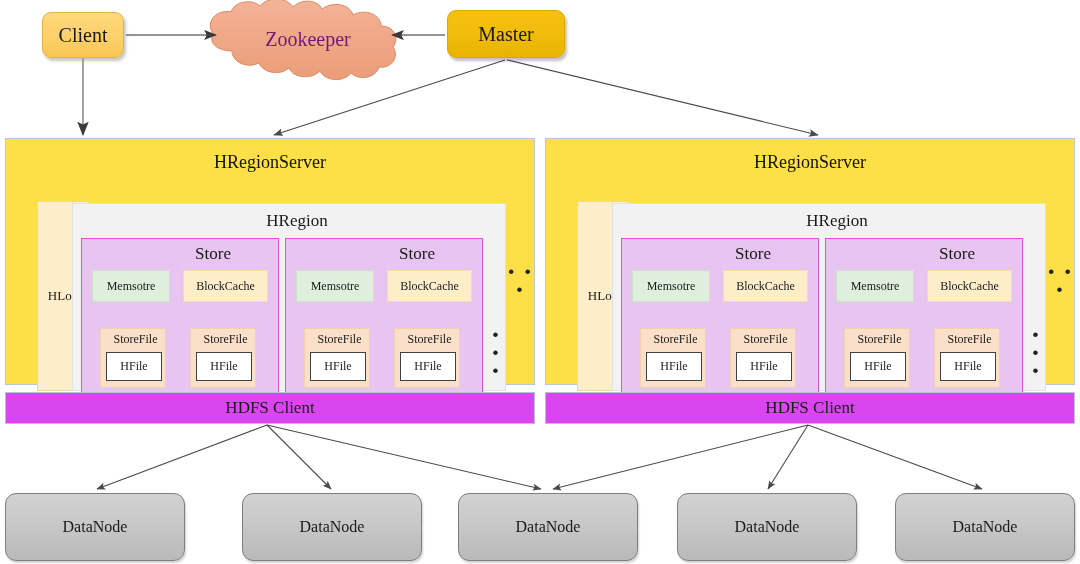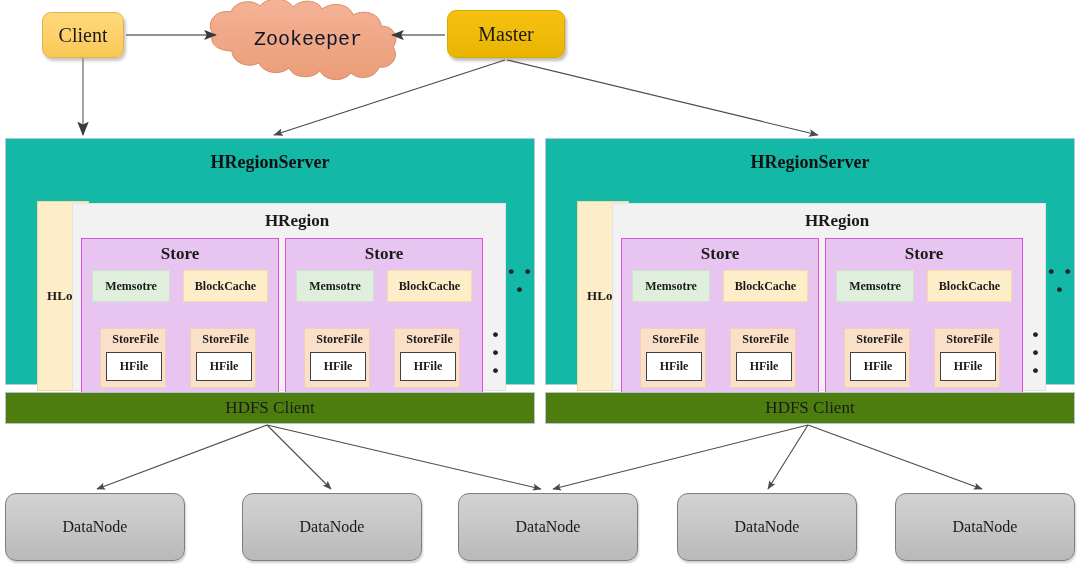--- a/index.html
+++ b/index.html
@@ -41,29 +41,27 @@
   .master-box {
     background: linear-gradient(180deg,#f7c010 0%, #f0bb09 55%, #e8b400 100%);
     border: 1px solid #d8a800;
     border-radius: 9px;
     font-size: 20px;
     box-shadow: 2px 3px 3px rgba(0,0,0,.25);
   }
   .zk-wrap { pointer-events: none; }
   .zk-label {
     font-size: 20px;
-    color: #0f172a;
-    font-family: Liberation Mono, monospace;
+    color: #701a75;
   }
 
   
   .rs-panel {
-    background: #14b8a6;
+    background: #fde047;
     border: 1px solid #b6c8dd;
-    font-weight: bold;
   }
   .rs-title {
     font-size: 18px;
     color: #111;
   }
   .hlog-box {
     background: #fdeec9;
     border: 1px solid #f0d79a;
     font-size: 13px;
   }
@@ -74,20 +72,21 @@
   .hregion-title {
     font-size: 17px;
     margin-left: 8px;
   }
   .store-box {
     background: #e8c4f0;
     border: 1px solid #e050e0;
   }
   .store-title {
     font-size: 17px;
+    margin-left: 33px;
   }
   .memstore-box {
     background: #dfeedd;
     border: 1px solid #cde0ca;
     font-size: 12px;
   }
   .blockcache-box {
     background: #fdeec9;
     border: 1px solid #f3dda6;
     font-size: 12px;
@@ -110,21 +109,21 @@
   }
   .dots {
     font-size: 17px;
     letter-spacing: 3px;
     color: #222;
     font-family: "Liberation Sans", sans-serif;
   }
 
   
   .hdfs-box {
-    background: #4d7c0f;
+    background: #d946ef;
     border: 1px solid #b9c2cf;
     font-size: 17px;
   }
 
   
   .datanode-box {
     background: linear-gradient(180deg,#d2d2d2 0%, #c8c8c8 45%, #b9b9b9 100%);
     border: 1px solid #7e7e7e;
     border-radius: 11px;
     font-size: 16px;

